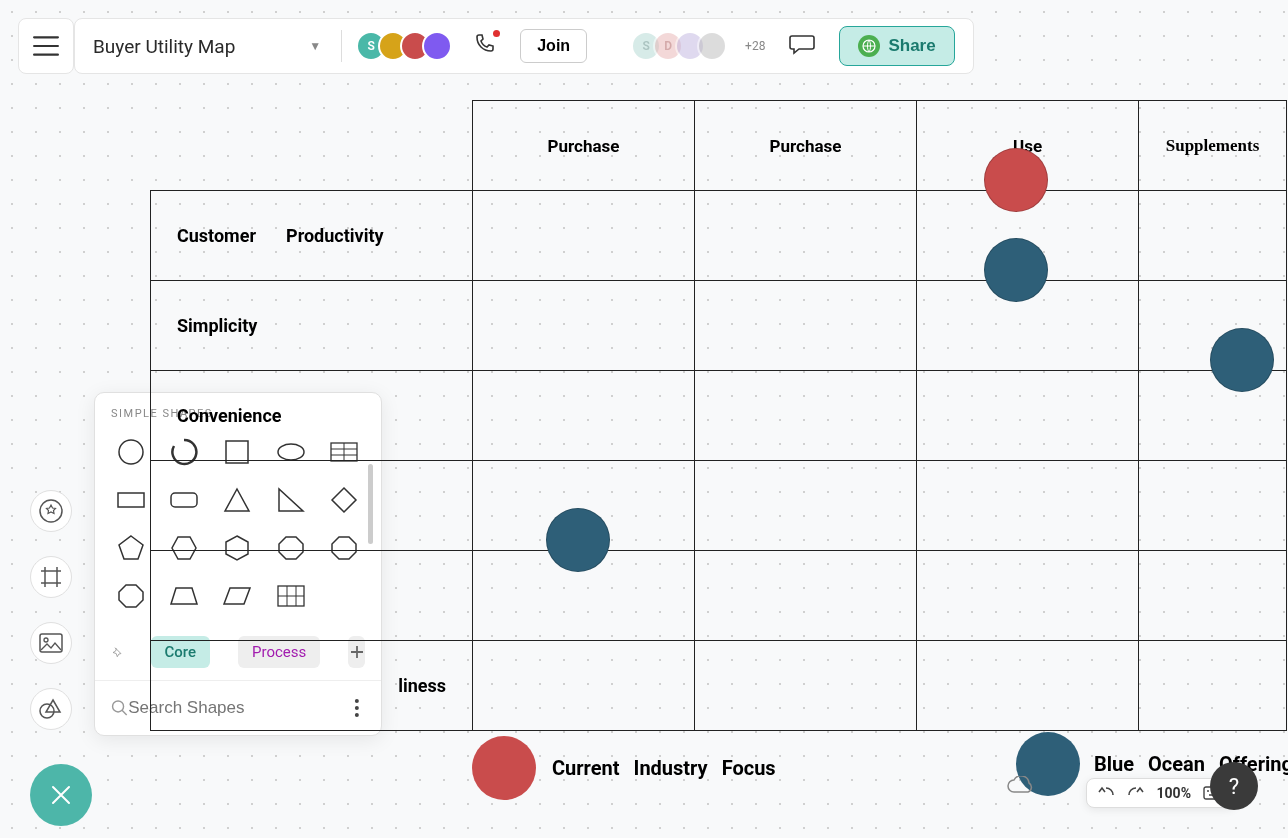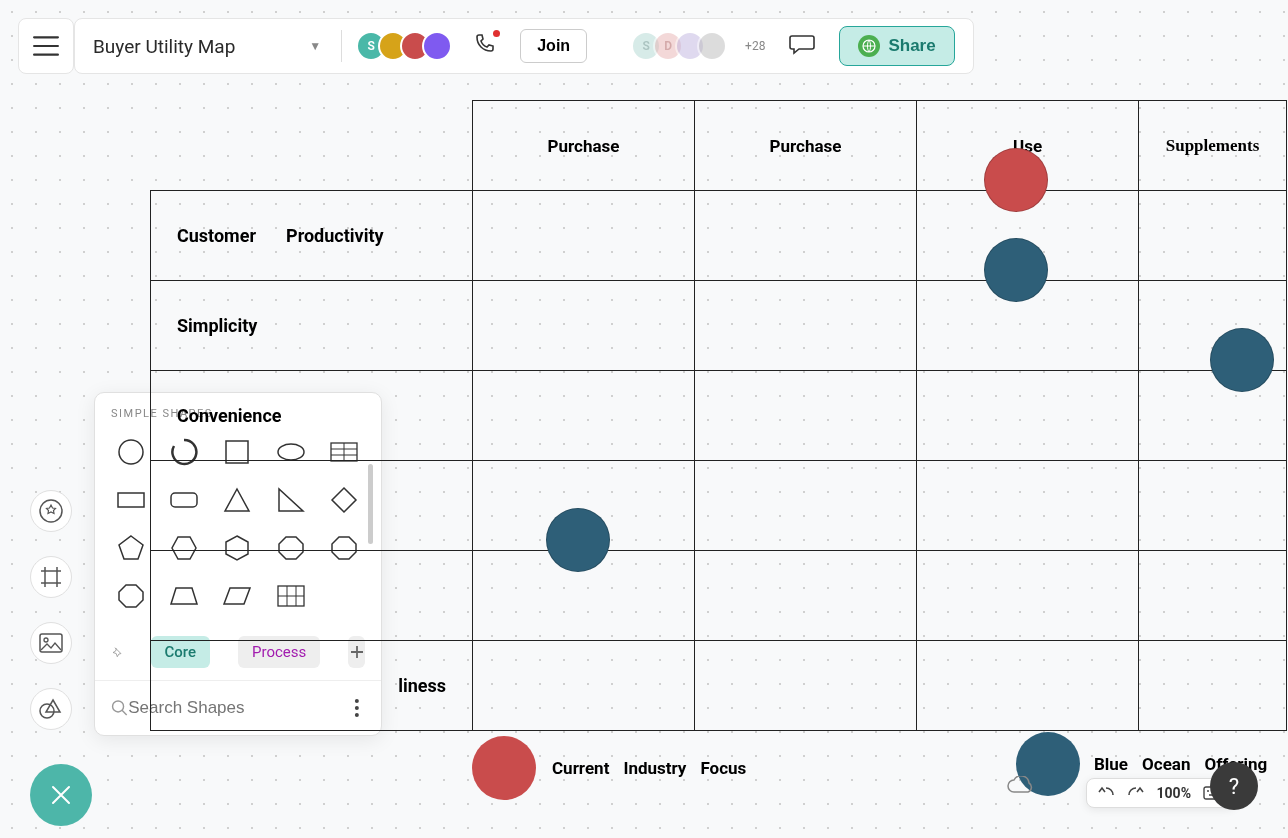--- a/index.html
+++ b/index.html
@@ -176,21 +176,21 @@
 }
 .dot-red { background: #c94c4c; }
 .dot-blue { background: #2e5f78; }
 
 .legend {
   position: absolute;
   left: 472px; top: 736px;
   display: flex; align-items: center; gap: 16px;
 }
 .legend-dot { width: 64px; height: 64px; border-radius: 50%; }
-.legend-text span { font-size: 17px; font-weight: 700; margin-right: 14px; }
+.legend-text span { font-size: 20px; font-weight: 700; margin-right: 14px; }
 .legend2 {
   position: absolute;
   left: 1016px; top: 732px;
   display: flex; align-items: center; gap: 14px;
 }
 
 .bottom-bar {
   position: absolute;
   right: 52px; bottom: 30px;
   background: #fff; border: 1px solid #ddd; border-radius: 8px;

